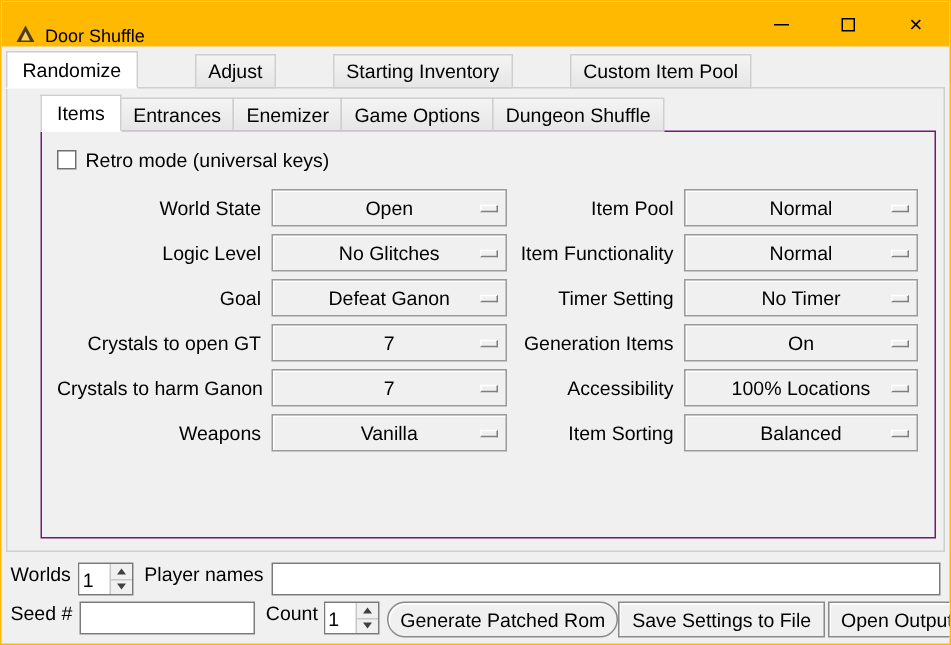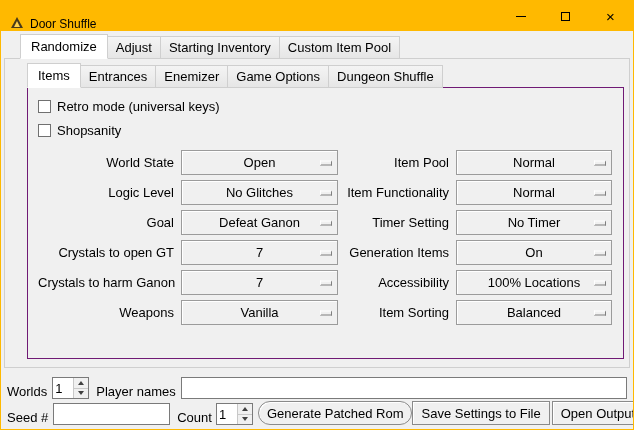--- a/index.html
+++ b/index.html
@@ -26,21 +26,21 @@
   .app-icon { width: 16px; height: 16px; margin: 0 5px 0 8px; display: flex; align-items: center; justify-content: center; }
   .title-text { font-size: 12px; }
   .win-controls { margin-left: auto; display: flex; height: 100%; }
   .win-btn { width: 45px; height: 100%; display: flex; align-items: center; justify-content: center; cursor: default; }
   .glyph-min { width: 10px; height: 0; border-top: 1px solid #000; display: block; }
   .glyph-max { width: 9px; height: 9px; border: 1px solid #000; display: block; }
   .glyph-close { font-size: 15px; line-height: 1; }
 
   
   .tabs { display: flex; align-items: flex-end; position: relative; z-index: 2; margin-bottom: -1px; }
-  .tabs-main { padding: 3px 0 0 19px; }
+  .tabs-main { padding: 3px 0 0 3px; gap: 39px; }
   .tabs-sub { padding: 4px 0 0 22px; }
   .tab {
     border: 1px solid #cfcfcf;
     background: linear-gradient(#f4f4f4, #e6e6e6);
     padding: 3px 8px 3px;
     font-size: 13px;
     white-space: nowrap;
     cursor: default;
   }
   .tab + .tab { margin-left: -1px; }
@@ -109,21 +109,21 @@
     width: 12px; height: 5px;
     background: #f0f0f0;
     border-top: 1px solid #ffffff;
     border-left: 1px solid #ffffff;
     border-right: 1px solid #7f7f7f;
     border-bottom: 1px solid #7f7f7f;
   }
 
   
   .bottom { position: absolute; left: 0; right: 0; bottom: 4px; padding: 0 6px; }
-  .brow { display: flex; align-items: flex-end; height: 24px; }
+  .brow { display: flex; align-items: flex-start; height: 24px; }
   .brow + .brow { margin-top: 2px; }
   .blabel { font-size: 13px; white-space: nowrap; }
   .entry {
     height: 22px;
     border: 1px solid #7a7a7a;
     background: #ffffff;
     font: 13px "Liberation Sans", sans-serif;
     padding: 0 3px;
     outline: none;
   }
@@ -189,24 +189,20 @@
       <div class="tab">Enemizer</div>
       <div class="tab">Game Options</div>
       <div class="tab">Dungeon Shuffle</div>
     </div>
 
     <div class="pane-inner">
 
       <div class="check-row">
         <span class="checkbox"></span>
         <span class="check-label">Retro mode (universal keys)</span>
-      </div>
-      <div class="check-row">
-        <span class="checkbox"></span>
-        <span class="check-label">Shopsanity</span>
       </div>
 
       <div class="opt-grid">
 
         <div class="opt-label">World State</div>
         <div class="dd">
           <span>Open</span>
           <span class="dd-ind"></span>
         </div>
         <div class="opt-label">Item Pool</div>

